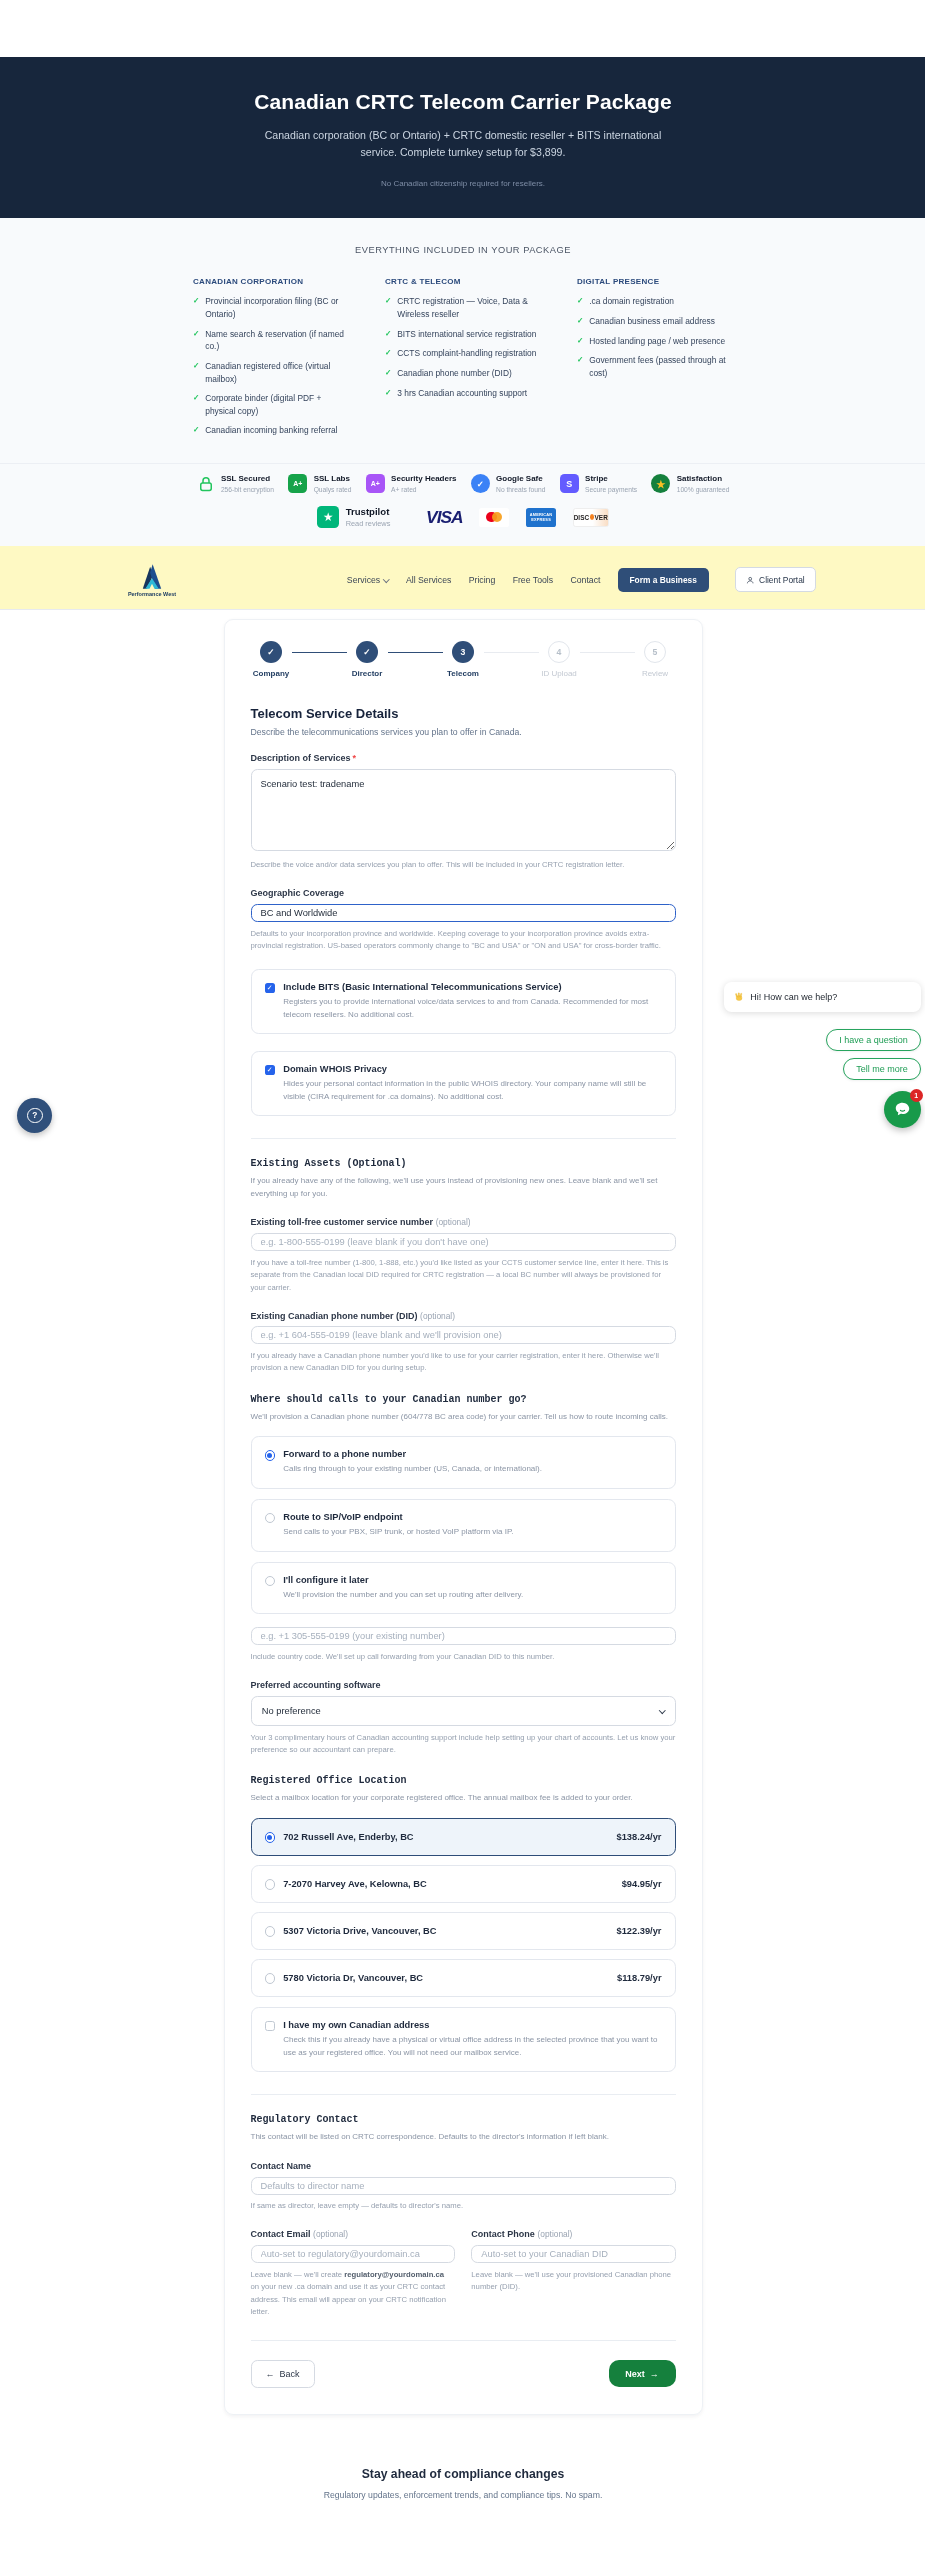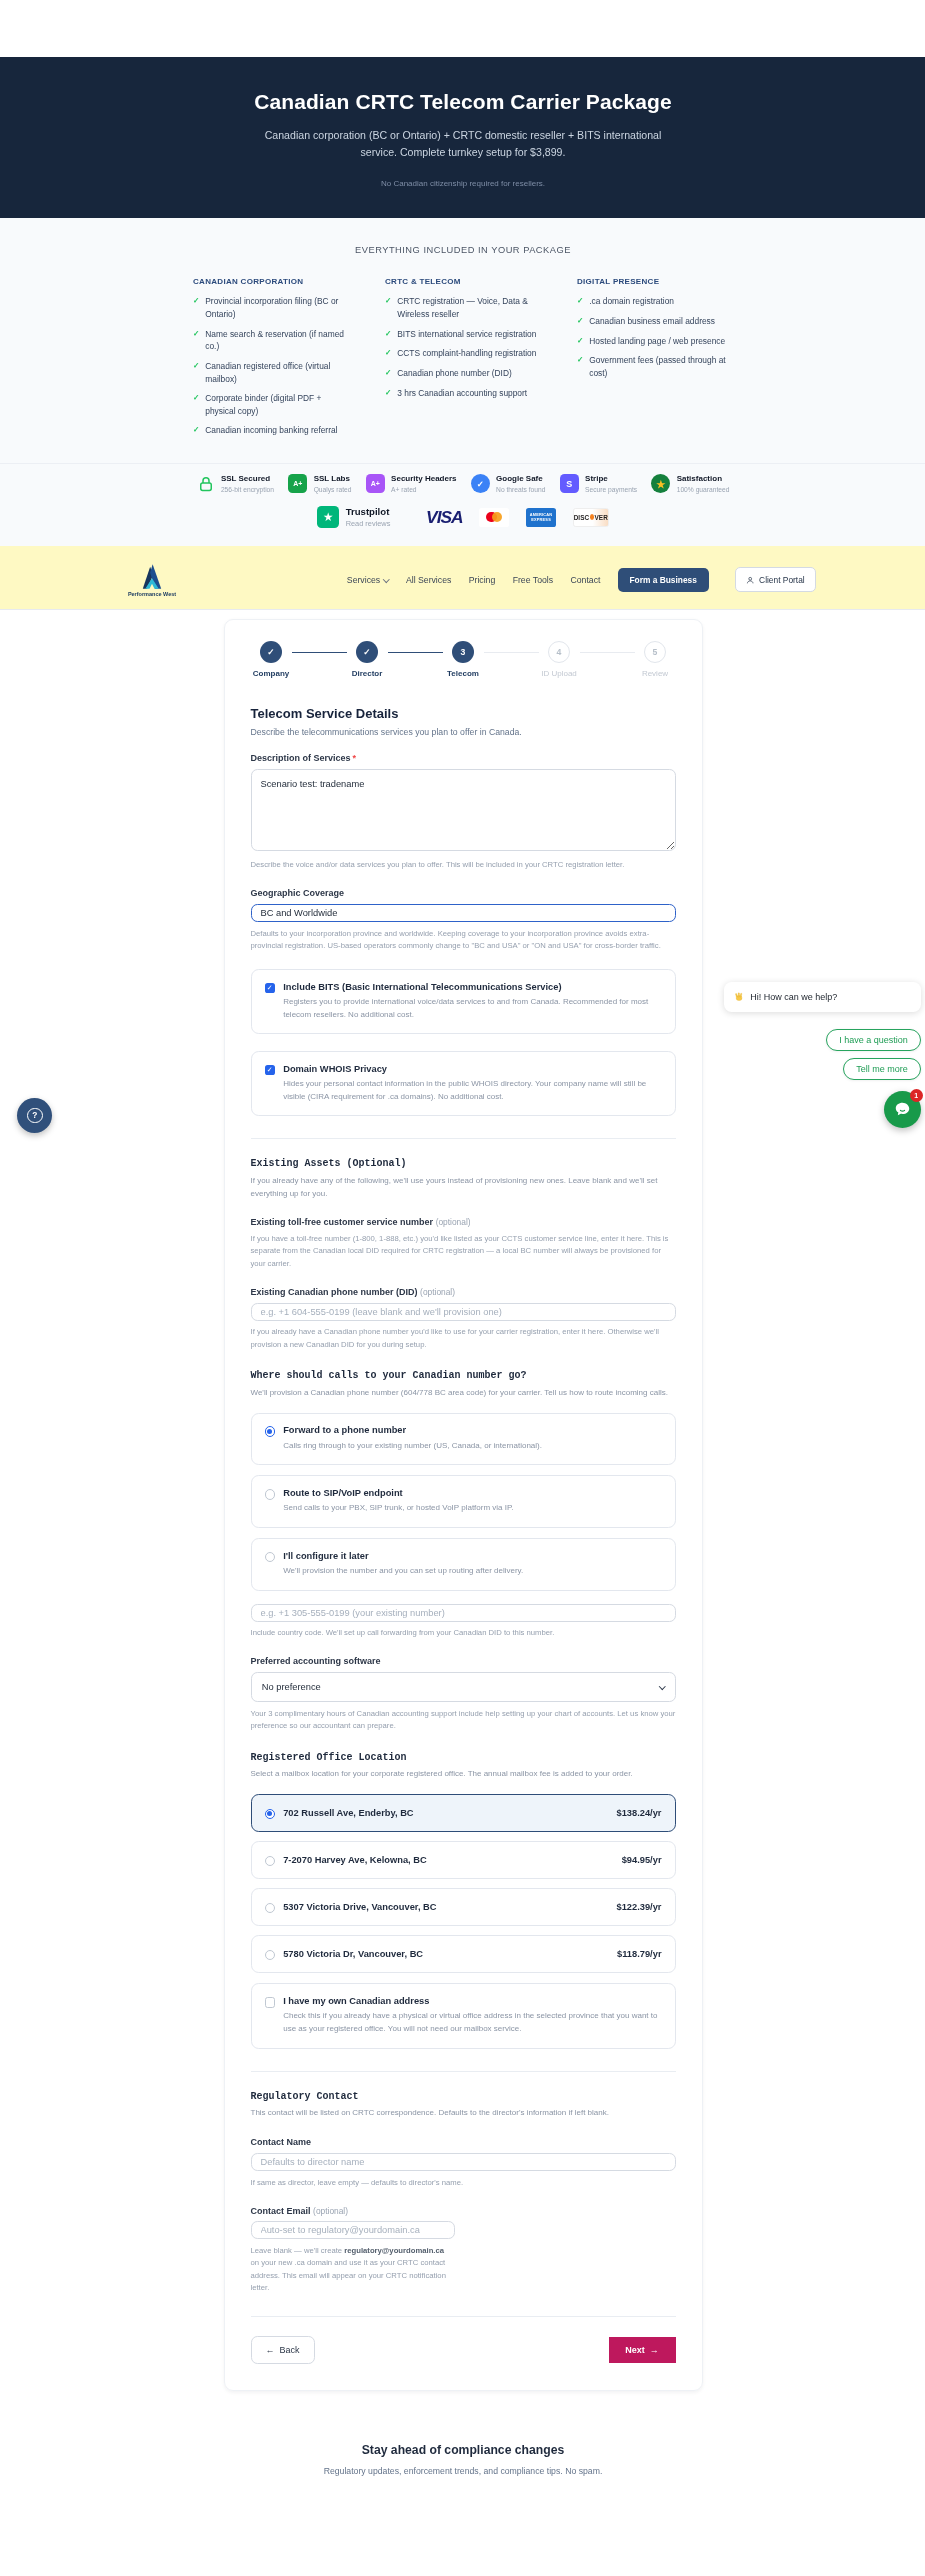--- a/index.html
+++ b/index.html
@@ -108,21 +108,21 @@
 
   .office-opt { border:0.6px solid #e3e7ee; border-radius:7.7px; padding:12.2px 13px; display:flex; align-items:center; gap:8.4px; margin-top:9px; cursor:pointer; }
   .office-opt.sel { background:#eef4fa; border:1px solid #2e4d78; }
   .office-opt .addr { font-size:9.3px; font-weight:bold; color:#1f2a3d; }
   .office-opt .price { margin-left:auto; font-size:9.3px; font-weight:bold; color:#1f2a3d; }
 
   .twocol { display:grid; grid-template-columns:1fr 1fr; gap:16.7px; margin-top:16.7px; }
 
   .btnrow { display:flex; justify-content:space-between; align-items:center; margin-top:19px; }
   .btn-back { background:#fff; border:0.6px solid #d5dae2; border-radius:6.4px; padding:7.7px 14px; font-size:9px; color:#2d3748; cursor:pointer; }
-  .btn-next { background:#be185d; border:none; border-radius:0; padding:8.4px 16.7px; font-size:9px; font-weight:bold; color:#fff; cursor:pointer; }
+  .btn-next { background:#15803d; border:none; border-radius:10px; padding:8.4px 16.7px; font-size:9px; font-weight:bold; color:#fff; cursor:pointer; }
 
   
   .newsletter { text-align:center; padding:16.7px 0 31px; background:#fff; }
   .newsletter h2 { font-size:12.2px; font-weight:bold; color:#1f2a3d; }
   .newsletter p { font-size:8.7px; color:#64748b; margin-top:8.4px; }
 
   
   .help-fab { position:absolute; left:17.4px; top:1098px; width:35px; height:35px; border-radius:50%; background:#30507b; box-shadow:0 2.6px 6.4px rgba(0,0,0,.25); display:flex; align-items:center; justify-content:center; cursor:pointer; z-index:20; }
   .help-fab .ring { width:15.4px; height:15.4px; border:1.3px solid #fff; border-radius:50%; color:#fff; font-size:8.4px; font-weight:bold; display:flex; align-items:center; justify-content:center; }
   .chatw { position:absolute; right:5.1px; top:982px; width:197px; z-index:20; display:flex; flex-direction:column; }
@@ -384,20 +384,21 @@
         </div>
       </div>
 
       <hr class="divider">
 
       <h3 class="h3sec">Existing Assets (Optional)</h3>
       <p class="secdesc">If you already have any of the following, we'll use yours instead of provisioning new ones. Leave blank and we'll set everything up for you.</p>
 
       <div class="field">
         <label class="flabel"><span>Existing toll-free customer service number</span><span class="opt">(optional)</span></label>
+        <input class="tinput" type="text" placeholder="e.g. 1-800-555-0199 (leave blank if you don't have one)" style="">
         <p class="helper">If you have a toll-free number (1-800, 1-888, etc.) you'd like listed as your CCTS customer service line, enter it here. This is separate from the Canadian local DID required for CRTC registration — a local BC number will always be provisioned for your carrier.</p>
       </div>
 
       <div class="field">
         <label class="flabel"><span>Existing Canadian phone number (DID)</span><span class="opt">(optional)</span></label>
         <input class="tinput" type="text" placeholder="e.g. +1 604-555-0199 (leave blank and we'll provision one)" style="">
         <p class="helper">If you already have a Canadian phone number you'd like to use for your carrier registration, enter it here. Otherwise we'll provision a new Canadian DID for you during setup.</p>
       </div>
 
       <h3 class="h3sec">Where should calls to your Canadian number go?</h3>
@@ -480,20 +481,25 @@
         <label class="flabel">Contact Name</label>
         <input class="tinput" type="text" placeholder="Defaults to director name" style="">
         <p class="helper">If same as director, leave empty — defaults to director's name.</p>
       </div>
 
       <div class="twocol">
         <div>
           <label class="flabel"><span>Contact Email</span><span class="opt">(optional)</span></label>
           <input class="tinput" type="text" placeholder="Auto-set to regulatory@yourdomain.ca" style="">
           <p class="helper"><span>Leave blank — we'll create </span><b>regulatory@yourdomain.ca</b><span> on your new .ca domain and use it as your CRTC contact address. This email will appear on your CRTC notification letter.</span></p>
+        </div>
+        <div>
+          <label class="flabel"><span>Contact Phone</span><span class="opt">(optional)</span></label>
+          <input class="tinput" type="text" placeholder="Auto-set to your Canadian DID" style="">
+          <p class="helper">Leave blank — we'll use your provisioned Canadian phone number (DID).</p>
         </div>
       </div>
 
       <hr class="divider">
 
       <div class="btnrow">
         <button class="btn-back"><span>←</span>&nbsp; <span>Back</span></button>
         <button class="btn-next"><span>Next</span>&nbsp; <span>→</span></button>
       </div>
     </div>

